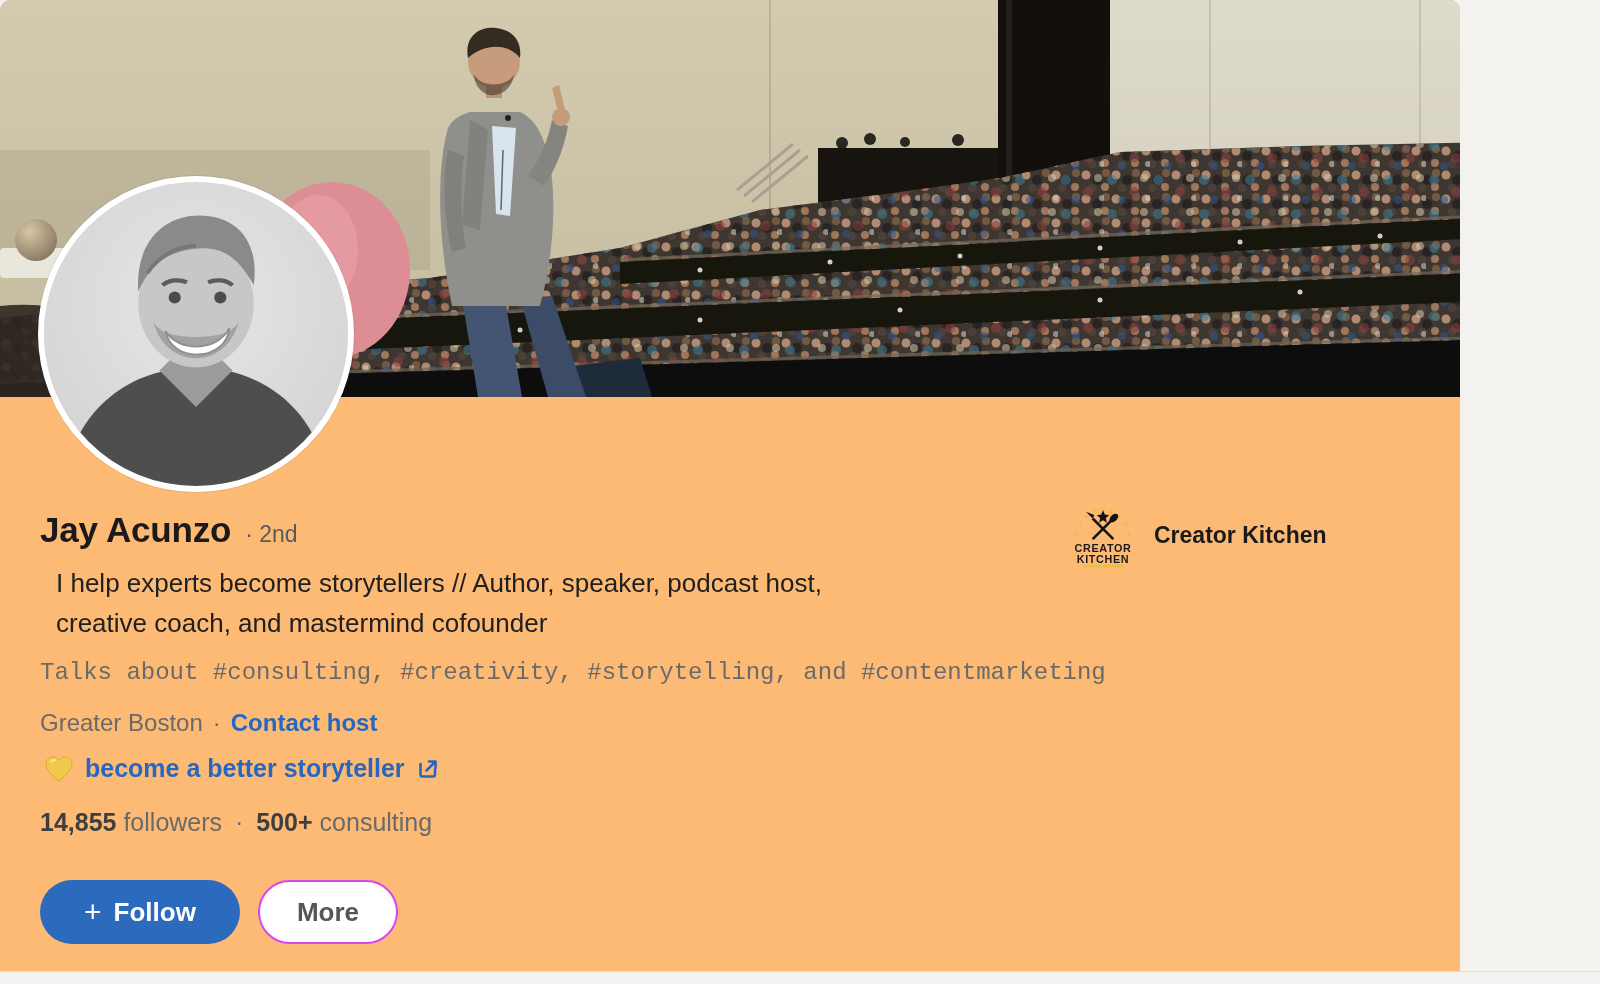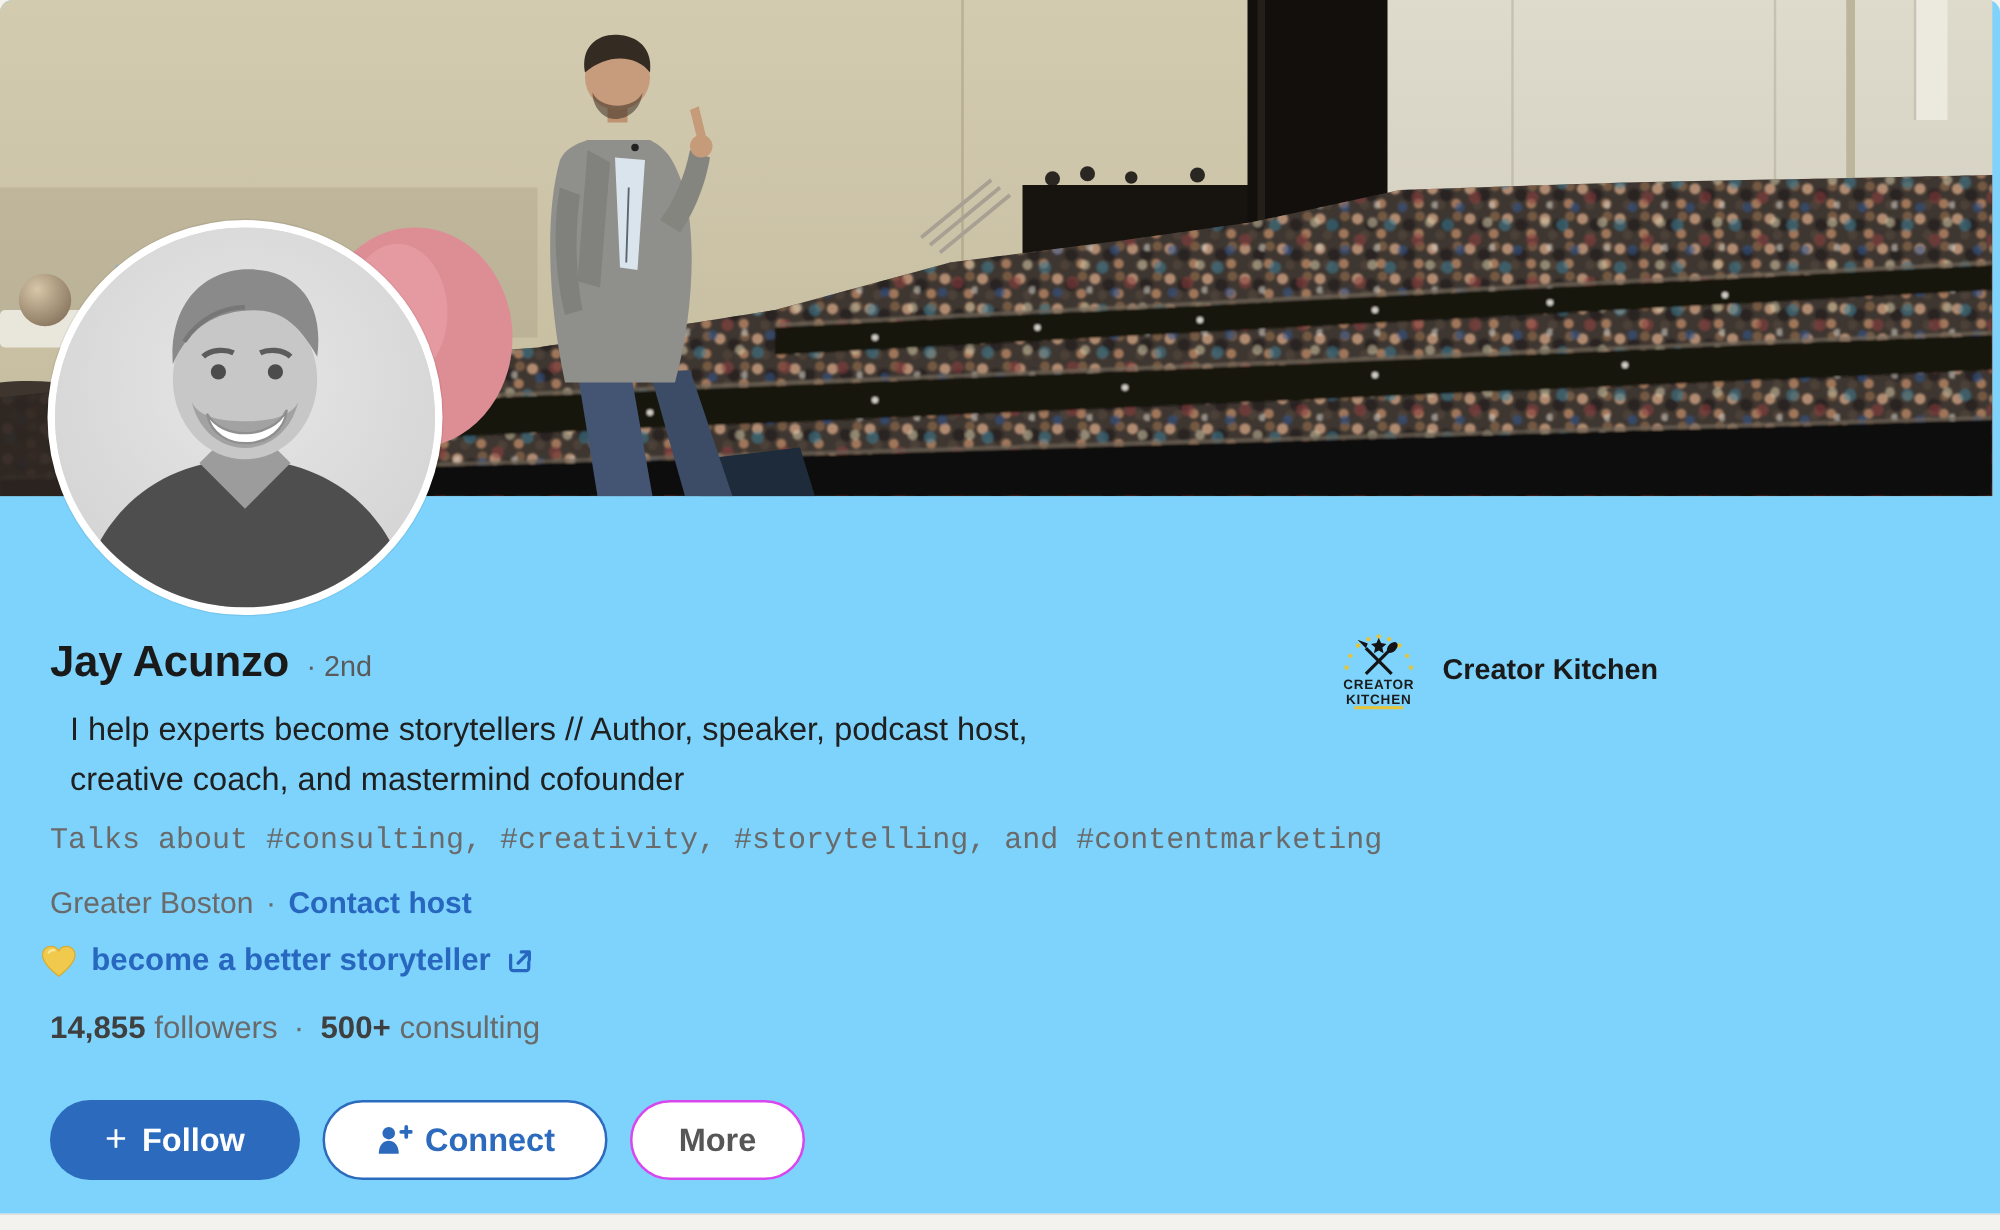--- a/index.html
+++ b/index.html
@@ -1,37 +1,37 @@
 <!DOCTYPE html>
 <html><head>
 <meta charset="utf-8">
 <style>
   html,body{margin:0;padding:0;width:1600px;height:984px;overflow:hidden;
     font-family:"Liberation Sans","DejaVu Sans",sans-serif;background:#f4f2ee;}
-  .card{position:absolute;left:0;top:0;width:1600px;height:971px;background:#7dd3fc;
+  .card{position:absolute;left:0;top:0;width:1460px;height:971px;background:#fdba74;
     border-radius:10px 10px 0 0;overflow:hidden;}
   .cover{position:absolute;left:0;top:0;width:1594px;height:397px;overflow:hidden;cursor:pointer;}
   .cover svg{display:block;width:100%;height:100%;}
   .avatar{position:absolute;left:38px;top:176px;width:304px;height:304px;border-radius:50%;
     border:6px solid #fff;overflow:hidden;background:#dcdcdc;cursor:pointer;
     box-shadow:0 0 0 1px rgba(0,0,0,.06);}
   .avatar svg{display:block;width:100%;height:100%;}
   .name-row{position:absolute;left:40px;top:510px;display:flex;align-items:baseline;gap:14px;}
   .name{font-size:35px;font-weight:bold;color:#1a1a1a;letter-spacing:-.2px;}
   .degree{font-size:23px;color:#5a5a5a;}
   .company{position:absolute;left:1070px;top:502px;display:flex;align-items:center;gap:18px;cursor:pointer;}
   .company-logo{width:66px;height:66px;}
   .company-name{font-size:23px;font-weight:bold;color:#1a1a1a;}
   .headline{position:absolute;left:40px;top:563px;font-size:26px;line-height:40px;color:#202020;
     white-space:pre-line;max-width:1000px;margin-left:16px;}
   .talks{position:absolute;left:40px;top:659px;font-size:24px;color:#6a6a6a;font-family:Liberation Mono, monospace;}
   .loc-row{position:absolute;left:40px;top:709px;font-size:24px;color:#6a6a6a;display:flex;
     align-items:baseline;gap:10px;justify-content:space-between;}
   .contact{color:#2867bf;font-weight:bold;cursor:pointer;}
-  .link-row{position:absolute;left:32px;top:754px;display:flex;align-items:center;gap:11px;cursor:pointer;}
+  .link-row{position:absolute;left:44px;top:754px;display:flex;align-items:center;gap:11px;cursor:pointer;}
   .link-label{font-size:25px;font-weight:bold;color:#2867bf;}
   .followers-row{position:absolute;left:40px;top:808px;font-size:25px;color:#6a6a6a;}
   .followers-row .count{font-weight:bold;color:#3f3f3f;}
   .followers-row .sep{margin:0 6px;}
   .connections{cursor:pointer;}
   .actions{position:absolute;left:40px;top:880px;display:flex;gap:18px;align-items:center;}
   .btn{height:64px;border-radius:32px;font-size:26px;font-weight:bold;display:flex;align-items:center;
     justify-content:center;gap:10px;padding:0 32px;box-sizing:border-box;cursor:pointer;
     background:#fff;border:none;font-family:inherit;}
   .btn-follow{background:#2c6abd;color:#ffffff;min-width:200px;}
@@ -247,28 +247,20 @@
     <span>followers</span>
     <span class="sep">·</span>
     <span class="connections"><span class="count">500+</span> <span>consulting</span></span>
   </div>
 
   <div class="actions">
     <button class="btn btn-follow">
       <span class="plus">+</span>
       <span>Follow</span>
     </button>
-    <button class="btn btn-connect">
-      <svg class="icon-svg" width="30" height="28" viewBox="0 0 30 28">
-        <circle cx="11" cy="8.5" r="5" fill="#2c6abd"></circle>
-        <path d="M3 25 C3 18 6.8 14.6 11 14.6 C15.2 14.6 19 18 19 25 Z" fill="#2c6abd"></path>
-        <path d="M21 7.5 H29 M25 3.5 V11.5" stroke="#2c6abd" stroke-width="3" stroke-linecap="round"></path>
-      </svg>
-      <span>Connect</span>
-    </button>
     <button class="btn btn-more">
       <span>More</span>
     </button>
   </div>
 
 </div>
 
 <div class="page-strip"></div>
 
 </body></html>

